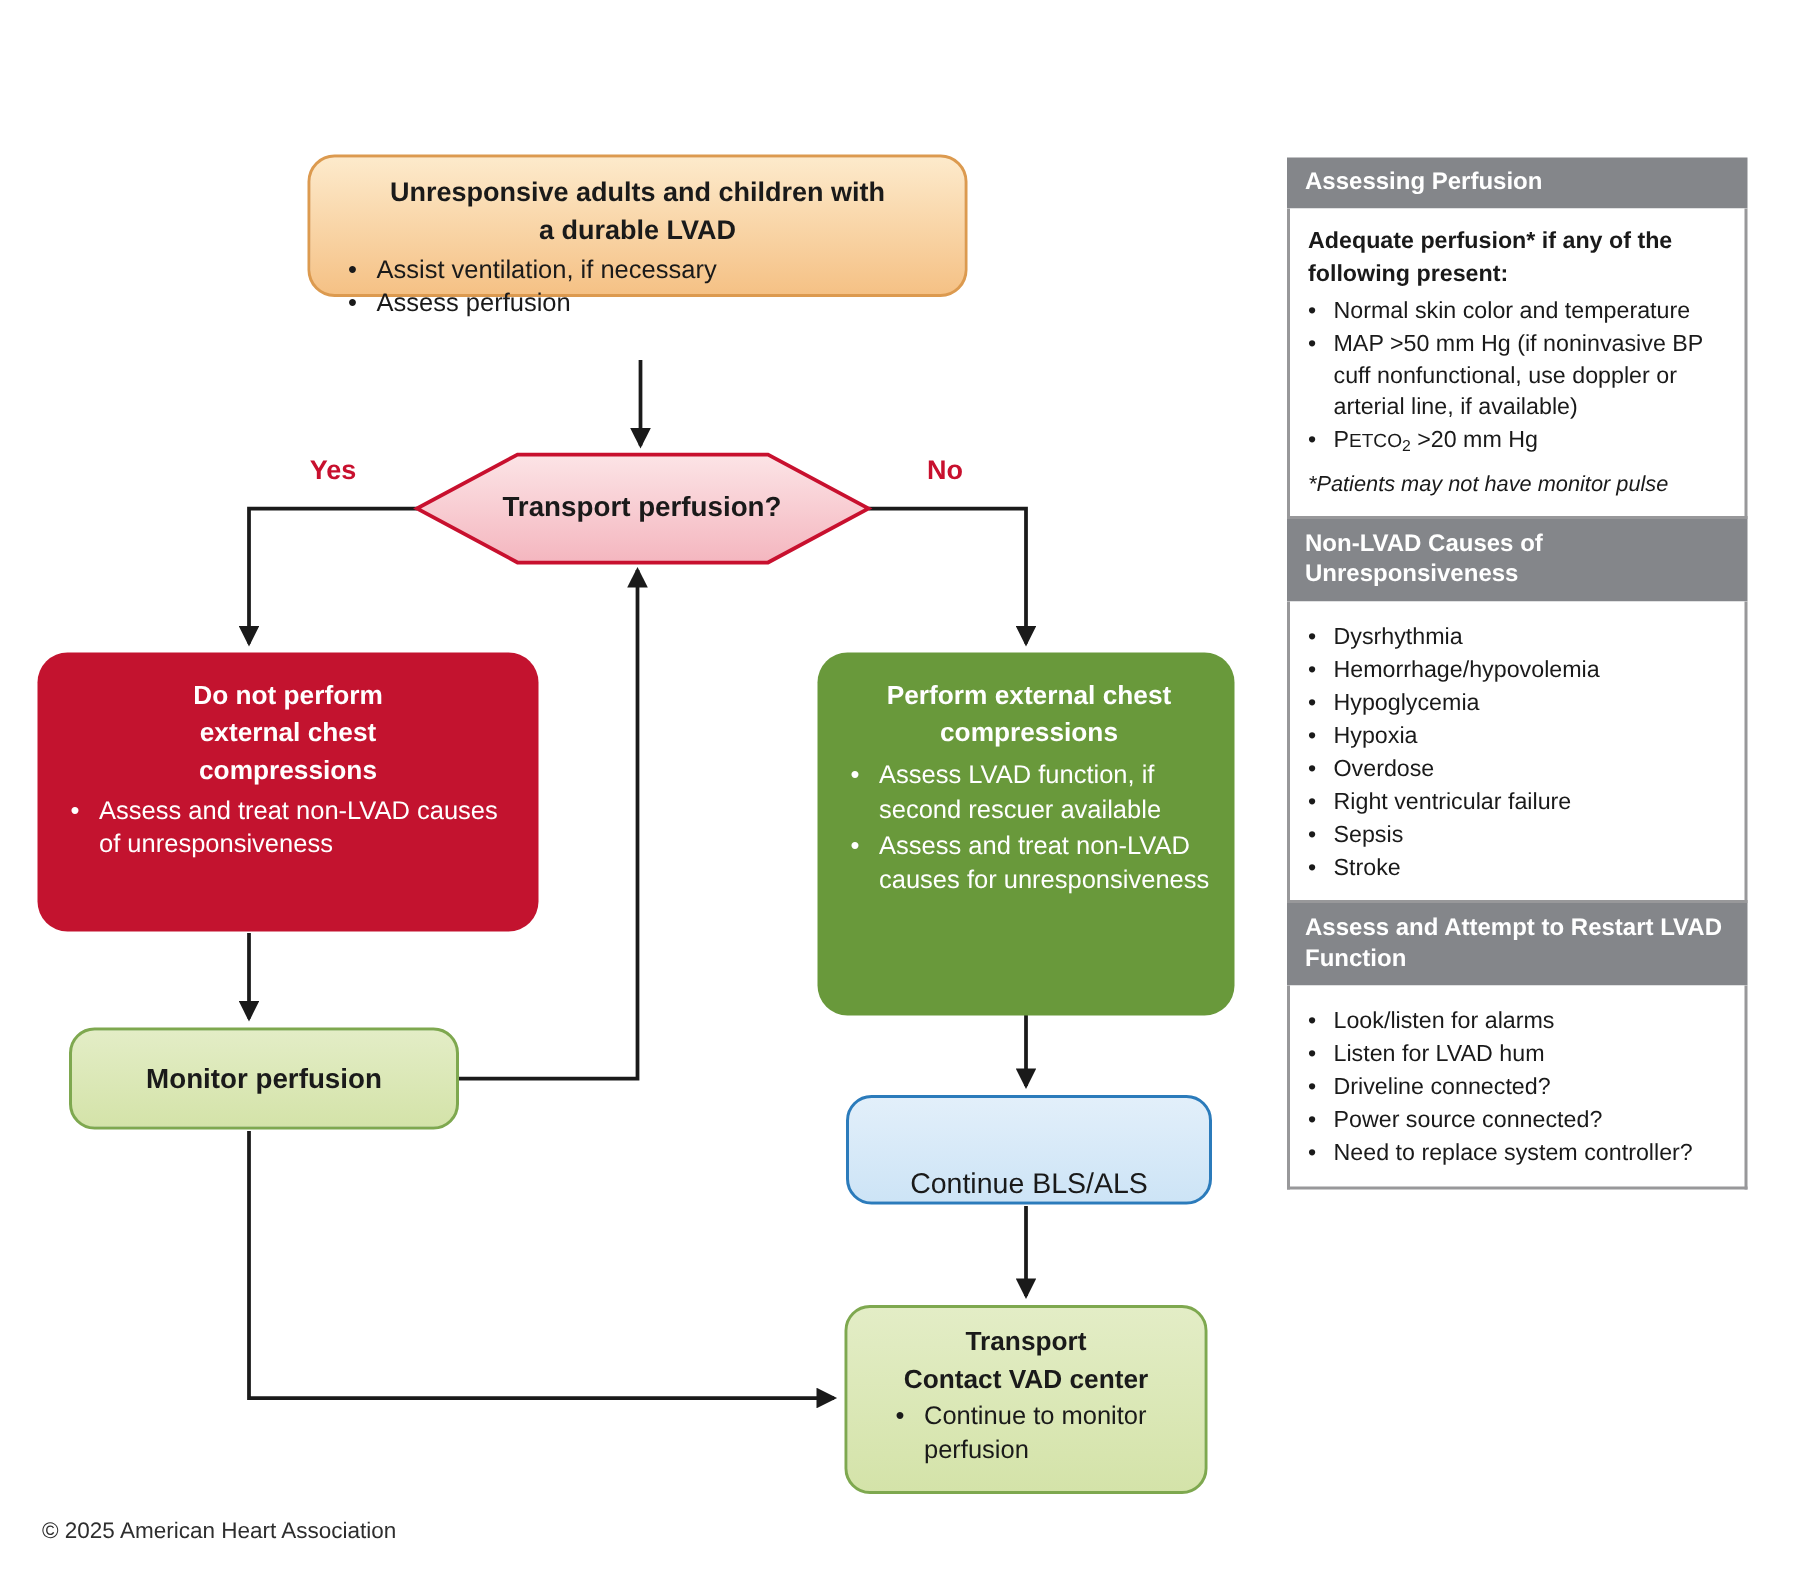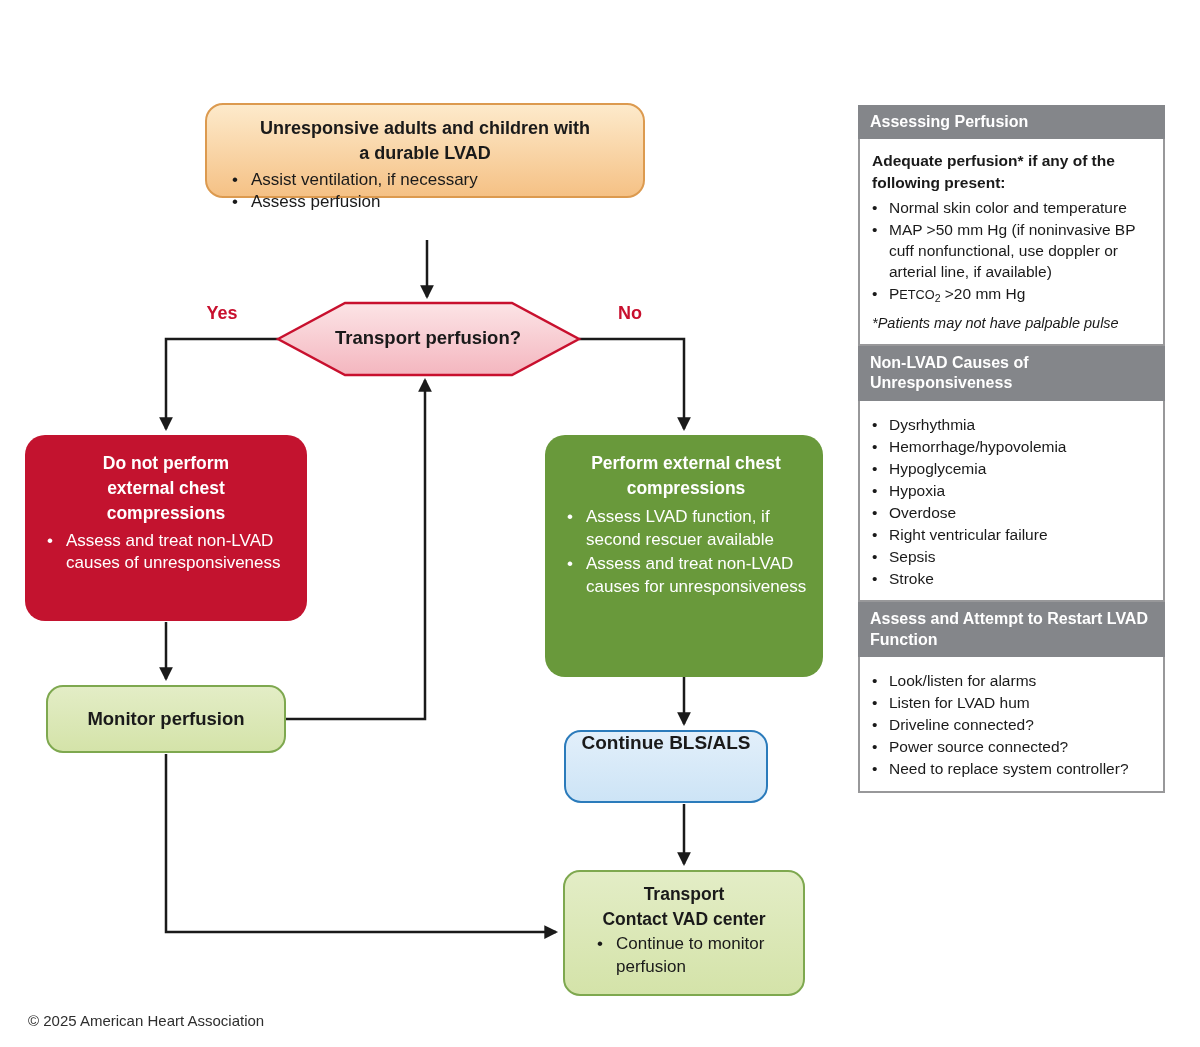--- a/index.html
+++ b/index.html
@@ -24,40 +24,40 @@
     background:linear-gradient(180deg,#FDEACB 0%,#F5C185 100%);
     border:2px solid #DC9A4F;padding:11px 22px 0 22px;}
   #start-box .box-title{font-size:18px;line-height:1.38;max-width:345px;margin:0 auto;}
   #start-box ul.blt{font-size:17px;line-height:1.33;margin-left:3px;margin-top:3px;}
   
   #decision-label{left:293px;top:327px;width:270px;text-align:center;font-size:18.5px;font-weight:bold;z-index:3;}
   #yes-label,#no-label{top:303px;width:90px;text-align:center;font-size:18px;font-weight:bold;color:#C8102E;z-index:3;}
   #yes-label{left:177px;}
   #no-label{left:585px;}
   
-  #no-compress-box{left:25px;top:435px;width:282px;height:186px;background:#C3132F;color:#ffffff;
+  #no-compress-box{left:25px;top:435px;width:334px;height:186px;background:#C3132F;color:#ffffff;
     padding:16px 18px 0 18px;border-radius:20px;}
   #no-compress-box .box-title{font-size:17.5px;line-height:1.42;max-width:170px;margin:0 auto;}
   #no-compress-box ul.blt{font-size:17px;line-height:1.35;margin-top:4px;margin-left:4px;}
   
   #compress-box{left:545px;top:435px;width:278px;height:242px;background:#69993B;color:#ffffff;
     padding:16px 16px 0 20px;border-radius:20px;}
   #compress-box .box-title{font-size:17.5px;line-height:1.42;max-width:235px;margin:0 auto;}
   #compress-box ul.blt{font-size:17px;line-height:1.38;margin-top:4px;margin-left:2px;}
   
   .lightgreen{background:linear-gradient(180deg,#E3EDC6 0%,#D4E3A9 100%);border:2px solid #7EA84F;}
-  #monitor-box{left:46px;top:685px;width:240px;height:68px;display:flex;align-items:center;justify-content:center;
+  #monitor-box{left:46px;top:685px;width:260px;height:68px;display:flex;align-items:center;justify-content:center;
     font-size:18.5px;font-weight:bold;border-radius:17px;text-align:right;}
   #transport-box{left:563px;top:870px;width:242px;height:126px;padding:10px 14px 0 14px;border-radius:17px;}
   #transport-box .box-title{font-size:17.5px;line-height:1.4;}
   #transport-box ul.blt{font-size:17px;line-height:1.33;margin-top:2px;margin-left:18px;}
   
-  #bls-box{left:564px;top:730px;width:204px;height:73px;display:flex;align-items:flex-start;justify-content:center;
+  #bls-box{left:564px;top:730px;width:244px;height:73px;display:flex;align-items:flex-end;justify-content:center;
     background:linear-gradient(180deg,#E2EFFA 0%,#CDE4F6 100%);border:2px solid #2B7BBB;
-    font-size:19px;font-weight:bold;border-radius:17px;}
+    font-size:19px;font-weight:normal;border-radius:17px;}
   
   #sidebar{left:858px;top:105px;width:307px;z-index:2;}
   .panel-header{background:#84868A;color:#ffffff;font-weight:bold;font-size:16px;line-height:1.28;
     padding:7px 12px;box-sizing:border-box;}
   .panel-body{background:#ffffff;border:2px solid #98989A;border-top:none;box-sizing:border-box;
     padding:9px 10px 10px 12px;font-size:15.5px;line-height:1.36;color:#1a1a1a;}
   .panel-intro{font-weight:bold;margin:2px 0 3px 0;}
   .panel-body ul.blt li{padding-left:17px;margin-bottom:1px;}
   .panel-footnote{font-style:italic;font-size:14.5px;margin-top:9px;}
   .smallcap{font-size:0.82em;}
@@ -139,21 +139,21 @@
 
     <div class="panel">
       <div class="panel-header">Assessing Perfusion</div>
       <div class="panel-body">
         <div class="panel-intro">Adequate perfusion* if any of the following present:</div>
         <ul class="blt">
             <li>Normal skin color and temperature</li>
             <li>MAP &gt;50 mm Hg (if noninvasive BP cuff nonfunctional, use doppler or arterial line, if available)</li>
             <li><span>P</span><span class="smallcap">ETCO</span><span class="sub">2</span><span> &gt;20 mm Hg</span></li>
           </ul>
-        <div class="panel-footnote">*Patients may not have palpable pulse</div>
+        <div class="panel-footnote">*Patients may not have monitor pulse</div>
       </div>
     </div>
 
     <div class="panel">
       <div class="panel-header">Non-LVAD Causes of Unresponsiveness</div>
       <div class="panel-body">
         <ul class="blt">
             <li>Dysrhythmia</li>
             <li>Hemorrhage/hypovolemia</li>
             <li>Hypoglycemia</li>

